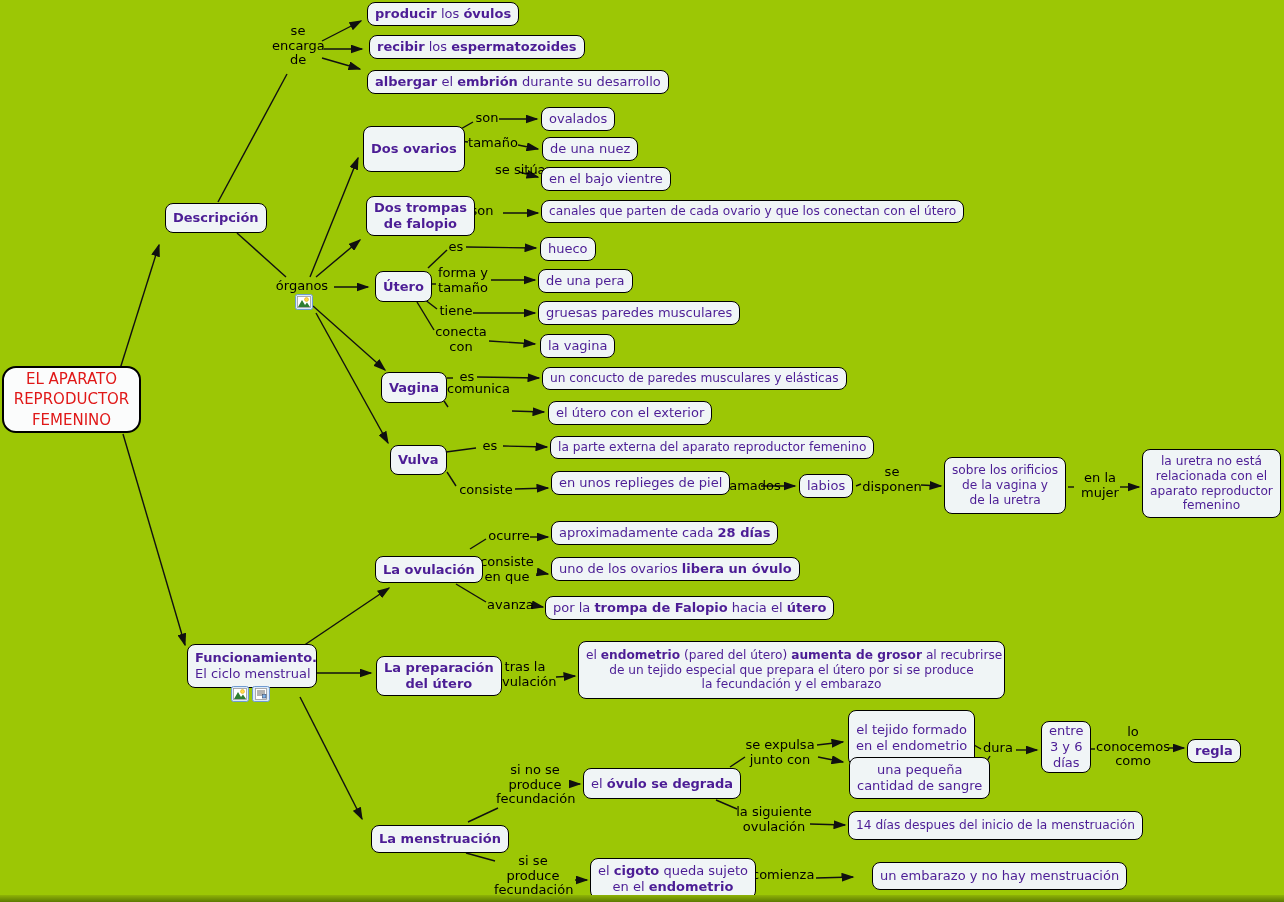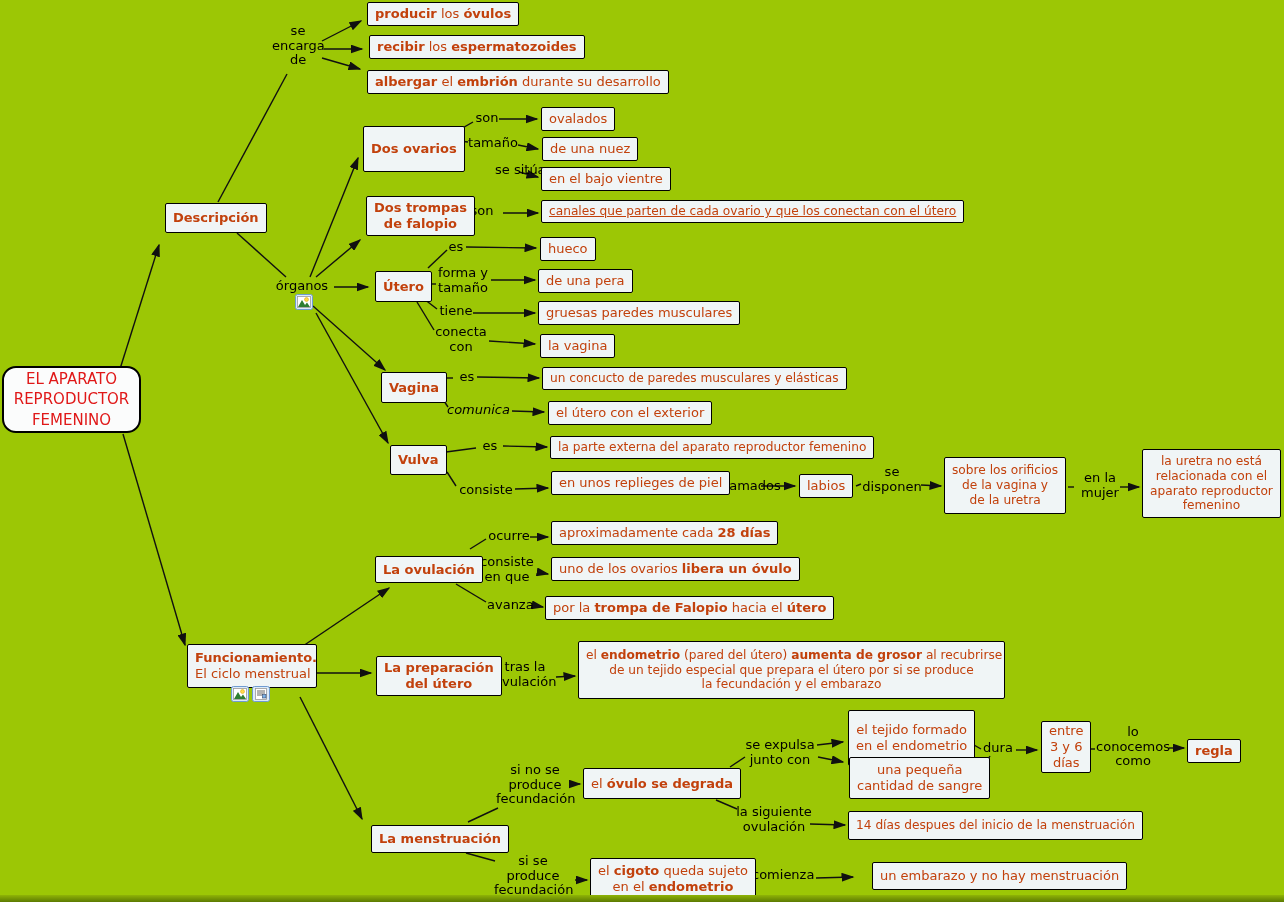--- a/index.html
+++ b/index.html
@@ -7,21 +7,21 @@
     --bg:#9cc705; --node_fill:#f0f5f6; --node_border:#000000;
     --root_text:#e01818; --line:#101010;
   }
   html,body{margin:0;padding:0;}
   body{font-family:"DejaVu Sans","Liberation Sans",sans-serif;background:#777;}
   #stage{position:relative;width:1284px;height:902px;background:var(--bg);overflow:hidden;}
   #wires{position:absolute;left:0;top:0;width:1284px;height:902px;pointer-events:none;}
   .node{
     position:absolute;box-sizing:border-box;
     background:var(--node_fill);border:1.6px solid var(--node_border);
-    border-radius:2px;color:#c2410c;font-size:13px;line-height:1.22;
+    border-radius:8px;color:#4c1d95;font-size:13px;line-height:1.22;
     text-align:center;padding:3px 7px;white-space:nowrap;z-index:2;
     display:flex;flex-direction:column;justify-content:center;
   }
   .node.fs12{font-size:12.2px;}
   .node.root{
     border-radius:14px;border-width:2px;color:var(--root_text);
     font-size:15px;line-height:1.35;padding:5px 8px;background:#fbfcfc;
   }
   .label{
     position:absolute;color:#000;font-size:13px;line-height:1.12;
@@ -179,21 +179,21 @@
       <div><span>en el bajo vientre</span></div>
     </div>
 
   <div class="node" style="left:366px;top:196px;height:40px;">
       <div><span class="b">Dos trompas</span></div>
       <div><span class="b">de falopio</span></div>
     </div>
   <div class="label" style="left:462px;top:204px;width:40px;">
       <div><span>son</span></div>
     </div>
-  <div class="node fs12" style="left:541px;top:200px;text-decoration:underline;">
+  <div class="node fs12" style="left:541px;top:200px;">
       <div><span>canales que parten de cada ovario y que los conectan con el útero</span></div>
     </div>
 
   <div class="node" style="left:375px;top:271px;height:31px;">
       <div><span class="b">Útero</span></div>
     </div>
   <div class="label" style="left:444px;top:240px;width:24px;">
       <div><span>es</span></div>
     </div>
   <div class="node" style="left:540px;top:237px;">
@@ -222,21 +222,21 @@
 
   <div class="node" style="left:381px;top:372px;height:31px;">
       <div><span class="b">Vagina</span></div>
     </div>
   <div class="label" style="left:455px;top:370px;width:24px;">
       <div><span>es</span></div>
     </div>
   <div class="node fs12" style="left:542px;top:367px;">
       <div><span>un concucto de paredes musculares y elásticas</span></div>
     </div>
-  <div class="label" style="left:447px;top:403px;width:62px;font-style:italic;">
+  <div class="label" style="left:447px;top:382px;width:62px;">
       <div><span>comunica</span></div>
     </div>
   <div class="node" style="left:548px;top:401px;">
       <div><span>el útero con el exterior</span></div>
     </div>
 
   <div class="node" style="left:390px;top:445px;height:30px;">
       <div><span class="b">Vulva</span></div>
     </div>
   <div class="label" style="left:478px;top:439px;width:24px;">

